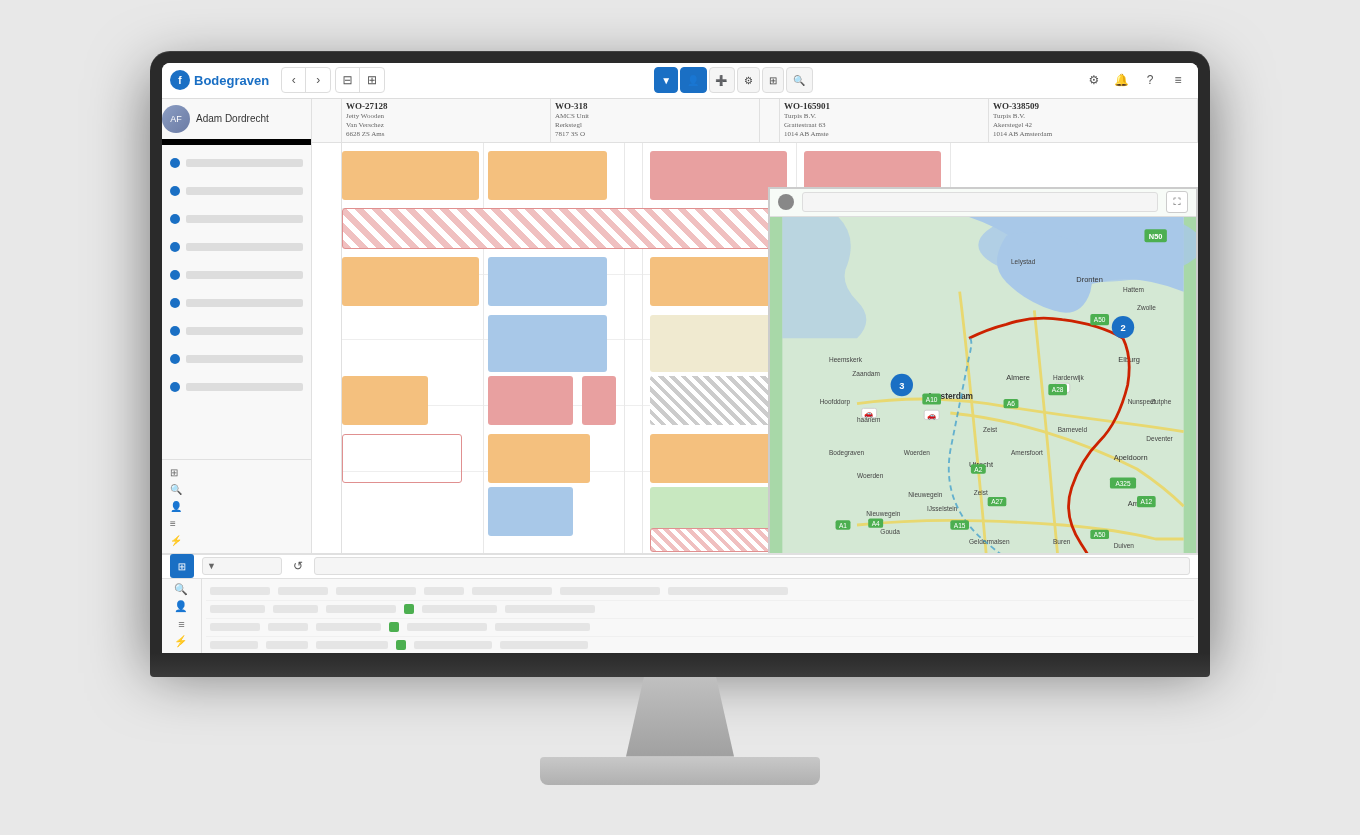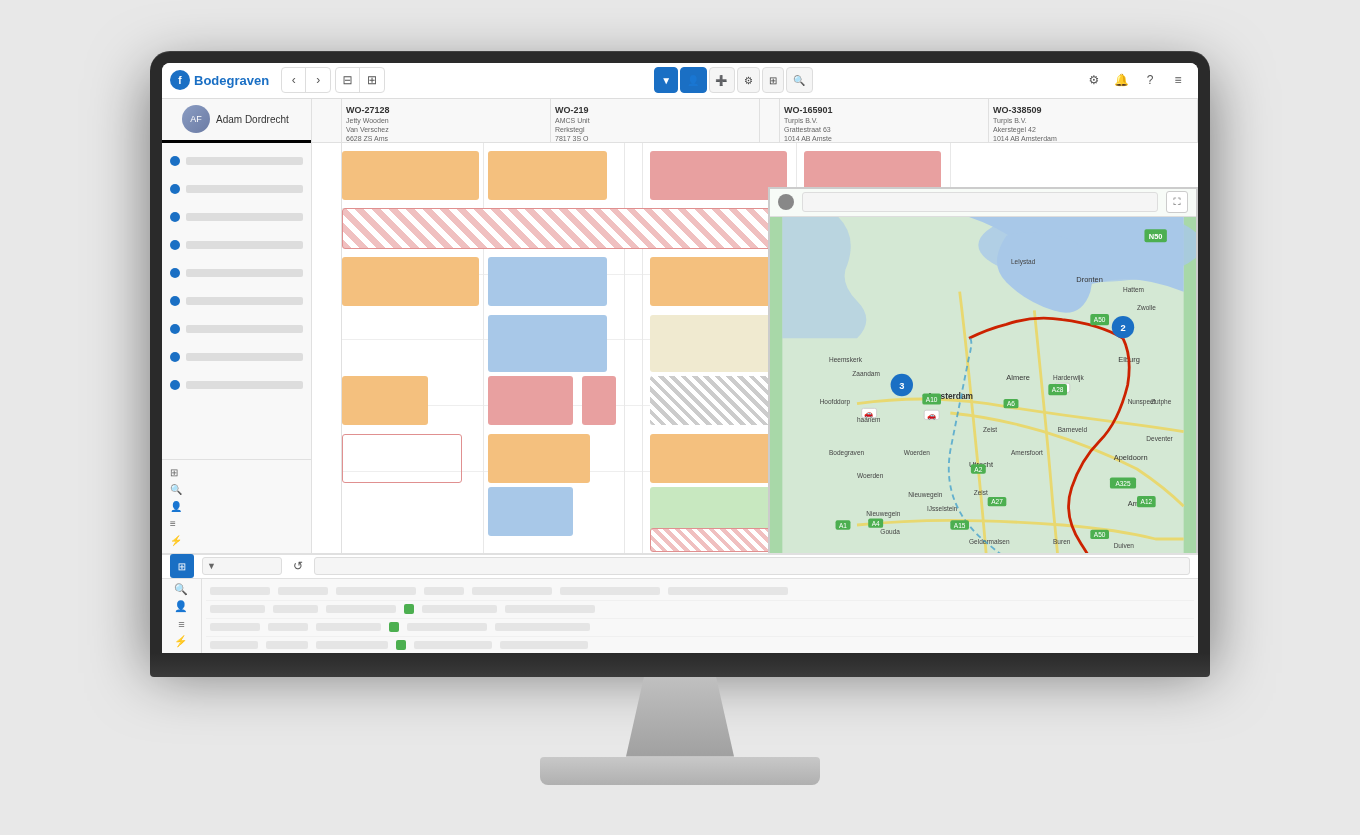--- a/index.html
+++ b/index.html
@@ -155,23 +155,23 @@
       background: #f8f8f8;
       border-right: 1px solid #e0e0e0;
       display: flex;
       flex-direction: column;
       overflow: hidden;
     }
 
     .sidebar-header {
       display: flex;
       align-items: center;
-      padding: 6px 20px;
+      padding: 6px 0;
       gap: 6px;
-      border-bottom: 3px solid #000000;
+      border-bottom: 6px solid #000000;
       min-height: 44px;
       text-align: center;
     }
 
     .avatar {
       width: 28px;
       height: 28px;
       border-radius: 50%;
       background: #ccc;
       overflow: hidden;
@@ -258,21 +258,22 @@
       width: 30px;
       border-right: 1px solid #e0e0e0;
     }
 
     .schedule-col-header {
       flex: 1;
       border-right: 1px solid #e0e0e0;
       padding: 4px 4px 2px;
       display: flex;
       flex-direction: column;
-      justify-content: space-between;
+      justify-content: flex-end;
+      font-family: Liberation Serif, serif;
     }
 
     .col-header-id {
       font-size: 9px;
       color: #333;
       font-weight: 600;
       margin-bottom: 1px;
     }
     .col-header-info {
       font-size: 7px;
@@ -613,21 +614,21 @@
                 <div class="col-header-id">WO-27128</div>
                 <div class="col-header-info">
                   <div>Jetty Wooden</div>
                   <div>Van Verschez</div>
                   <div>6628 ZS Ams</div>
                 </div>
               </div>
 
               <div class="schedule-col-header" style="border-right:1px solid #e0e0e0;">
                 <div class="header-placeholder" style="width:75%"></div>
-                <div class="col-header-id">WO-219</div>
+                <div class="col-header-id">WO-318</div>
                 <div class="col-header-info">
                   <div>AMCS Unit</div>
                   <div>Rerkstegl</div>
                   <div>7817 3S O</div>
                 </div>
               </div>
 
               <div class="schedule-col-header" style="border-right:1px solid #e0e0e0; width:20px; flex:0 0 20px;"></div>
 
 

